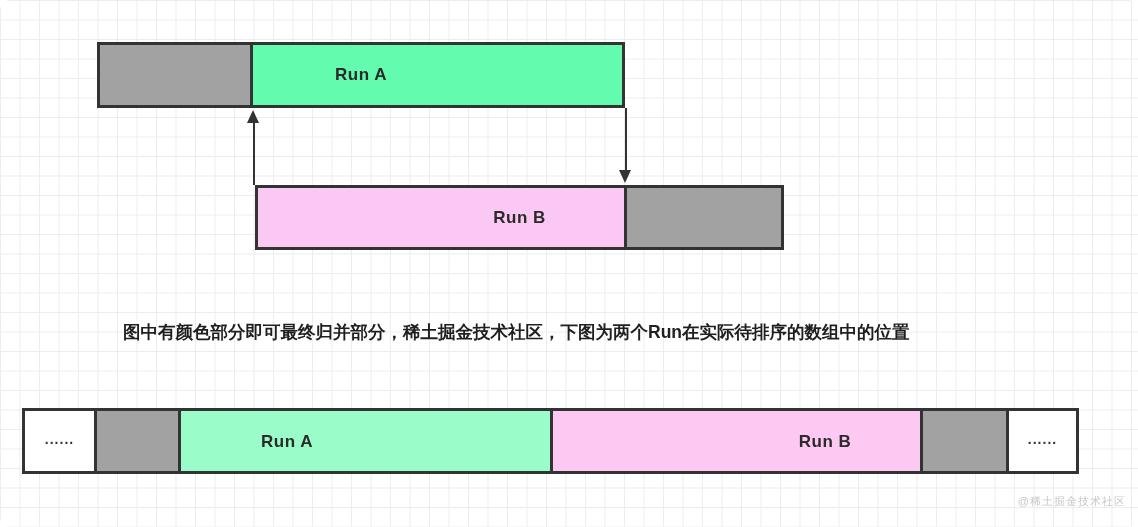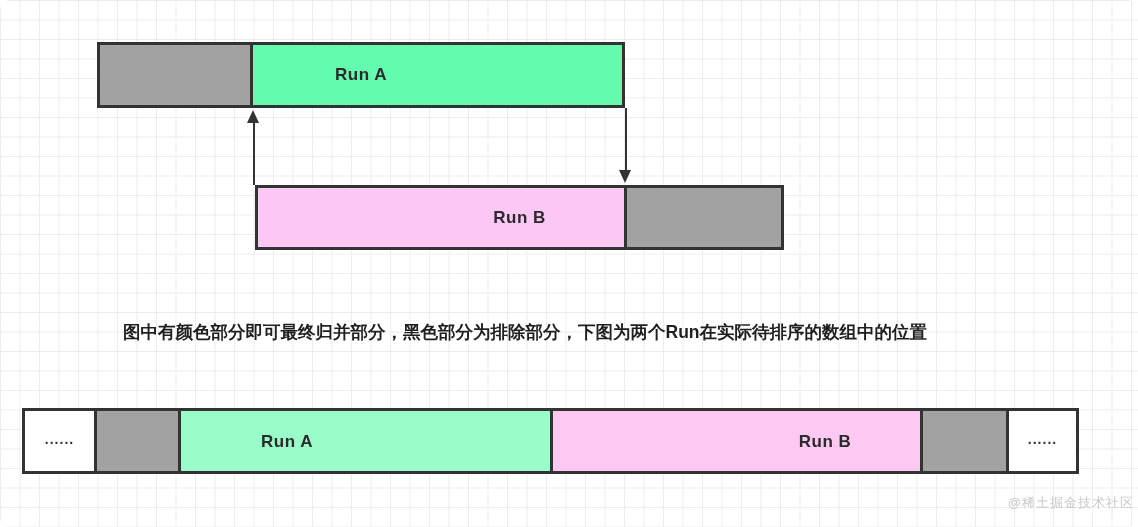--- a/index.html
+++ b/index.html
@@ -67,22 +67,22 @@
     border-left:6.5px solid transparent;
     border-right:6.5px solid transparent;
     border-top:13px solid var(--bar_border);
   }
   .caption{
     position:absolute;left:123px;top:320px;
     font-size:17.5px;font-weight:700;color:var(--caption_text);
     white-space:nowrap;
   }
   .watermark{
-    position:absolute;right:4px;top:494px;
-    font-size:13px;color:var(--watermark_text);
+    position:absolute;right:12px;top:494px;
+    font-size:11px;color:var(--watermark_text);
     letter-spacing:1px;
   }
 </style>
 </head>
 <body>
 
 <div class="canvas">
 
   <div class="bar bar1">
     <div class="seg gray"></div>
@@ -95,21 +95,21 @@
 
   <div class="arrow-line" style="left:625px;top:108px;height:64px;"></div>
   <div class="arrow-head down" style="left:619px;top:170px;"></div>
 
   <div class="bar bar2">
     <div class="seg pink"></div>
     <div class="seg gray"></div>
     <div class="bar-label">Run B</div>
   </div>
 
-  <div class="caption">图中有颜色部分即可最终归并部分，黑色部分为排除部分，下图为两个Run在实际待排序的数组中的位置</div>
+  <div class="caption">图中有颜色部分即可最终归并部分，稀土掘金技术社区，下图为两个Run在实际待排序的数组中的位置</div>
 
   <div class="bar bar3">
     <div class="seg white w1">
       <span class="ellipsis-label">......</span>
     </div>
     <div class="seg gray g1 sep"></div>
     <div class="seg green sep"></div>
     <div class="seg pink sep"></div>
     <div class="seg gray g2 sep"></div>
     <div class="seg white w2 sep">

